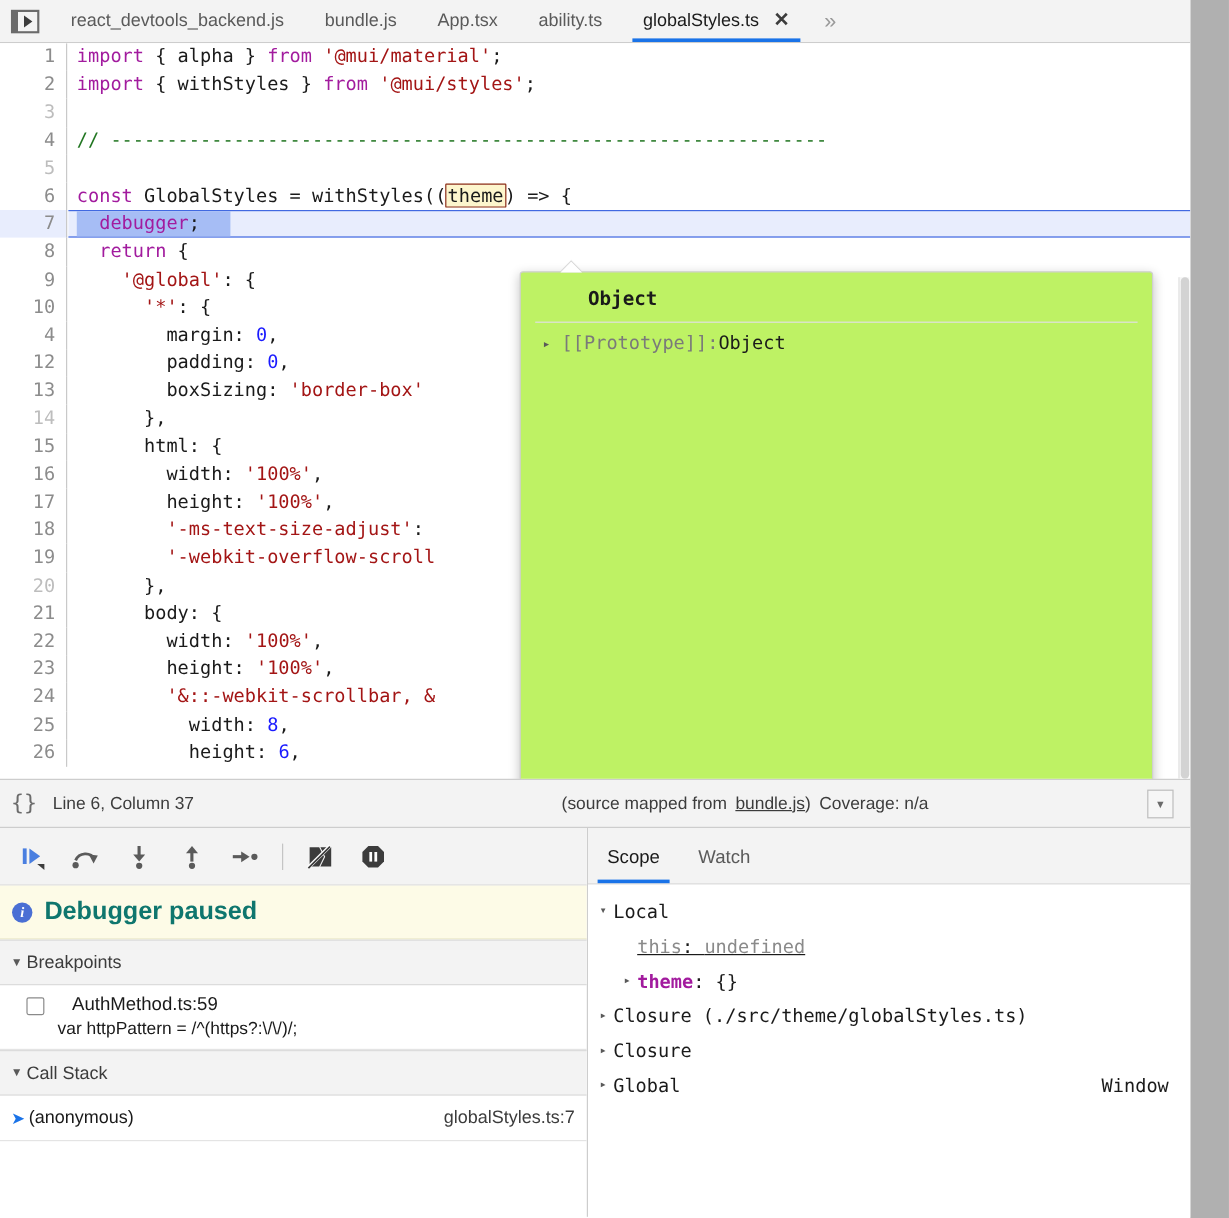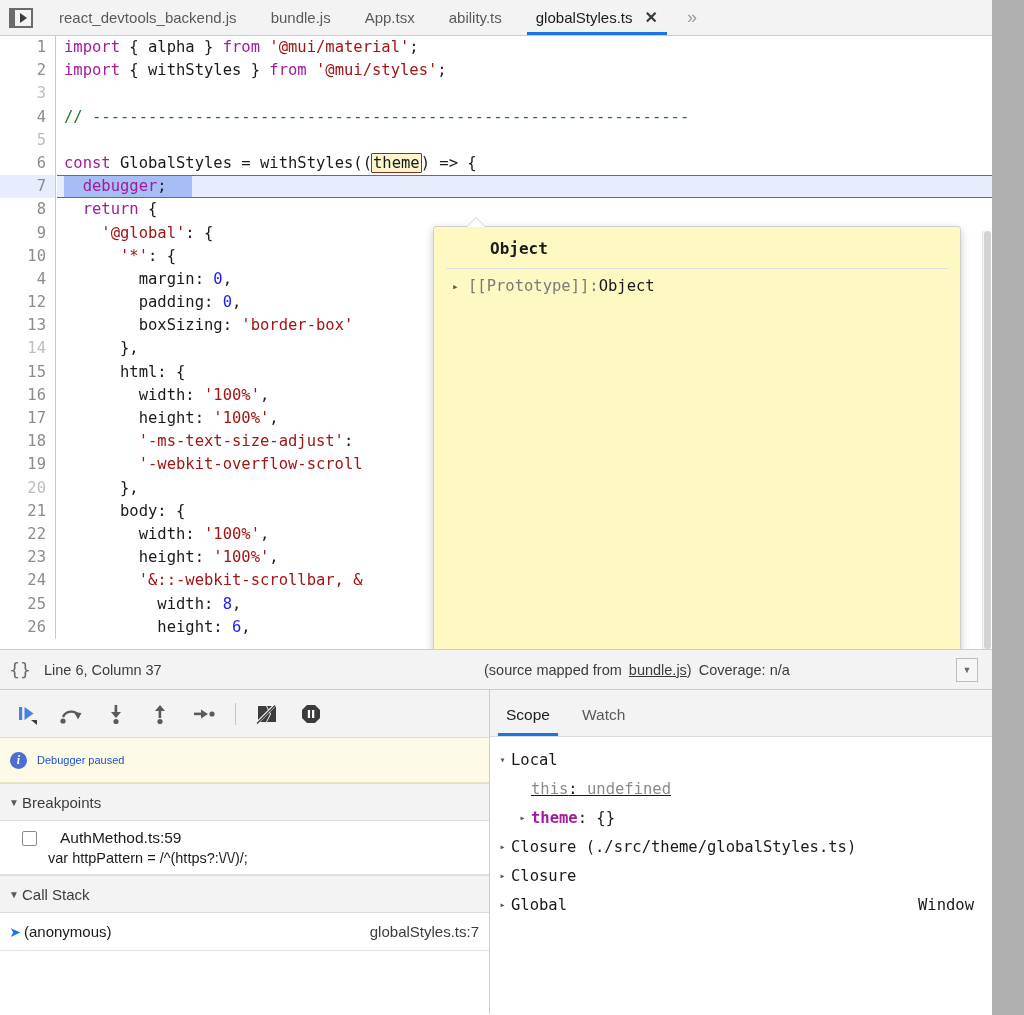--- a/index.html
+++ b/index.html
@@ -115,21 +115,21 @@
     border: 1.5px solid #8c2f20;
     border-radius: 1px;
     padding: 0 1px;
     margin: 0 -1px;
   }
   
   #obj-popup {
     position: absolute;
     left: 433px; top: 190px;
     width: 528px; height: 440px;
-    background: #fef9c3;
+    background: #bef264;
     border: 1px solid #cfcfcf;
     border-radius: 3px;
     box-shadow: 0 3px 9px rgba(0,0,0,0.22);
     z-index: 10;
     font-family: "DejaVu Sans Mono", monospace;
   }
   #obj-popup::before {
     content: "";
     position: absolute;
     top: -9px; left: 33px;
@@ -180,21 +180,21 @@
     display: flex; align-items: center;
     font-size: 14.5px; color: #3c3c3c;
   }
   .sb-prettyicon {
     width: 40px; text-align: center;
     font-family: "DejaVu Sans Mono", monospace;
     font-size: 18px; color: #6b6b6b;
   }
   .sb-pos { margin-left: 4px; }
   .sb-right {
-    position: absolute; left: 484px;
+    position: absolute; left: 468px;
     display: flex; align-items: center; gap: 7px;
   }
   .sb-link { color: #3c3c3c; text-decoration: underline; }
   .sb-dropdown {
     position: absolute; right: 14px;
     width: 22px; height: 24px;
     border: 1px solid #bdbdbd;
     background: #f6f6f6;
     display: flex; align-items: center; justify-content: center;
     font-size: 9px; color: #6b6b6b;
@@ -238,21 +238,21 @@
     border-bottom: 1px solid #e8e4c6;
   }
   .info-icon {
     width: 17px; height: 17px; border-radius: 50%;
     background: #4a6fd4; color: #fff;
     font-size: 12px; font-style: italic; font-weight: bold;
     display: flex; align-items: center; justify-content: center;
     font-family: "Liberation Serif", serif;
   }
   #paused-text {
-    font-size: 11px; font-weight: normal; color: #1d4ed8;
+    font-size: 21px; font-weight: bold; color: #0f766e;
   }
   .section-hdr {
     height: 38px;
     background: #f3f3f3;
     border-bottom: 1px solid #dcdcdc;
     border-top: 1px solid #dcdcdc;
     display: flex; align-items: center;
     padding-left: 6px;
     font-size: 15px; color: #3c3c3c;
   }

